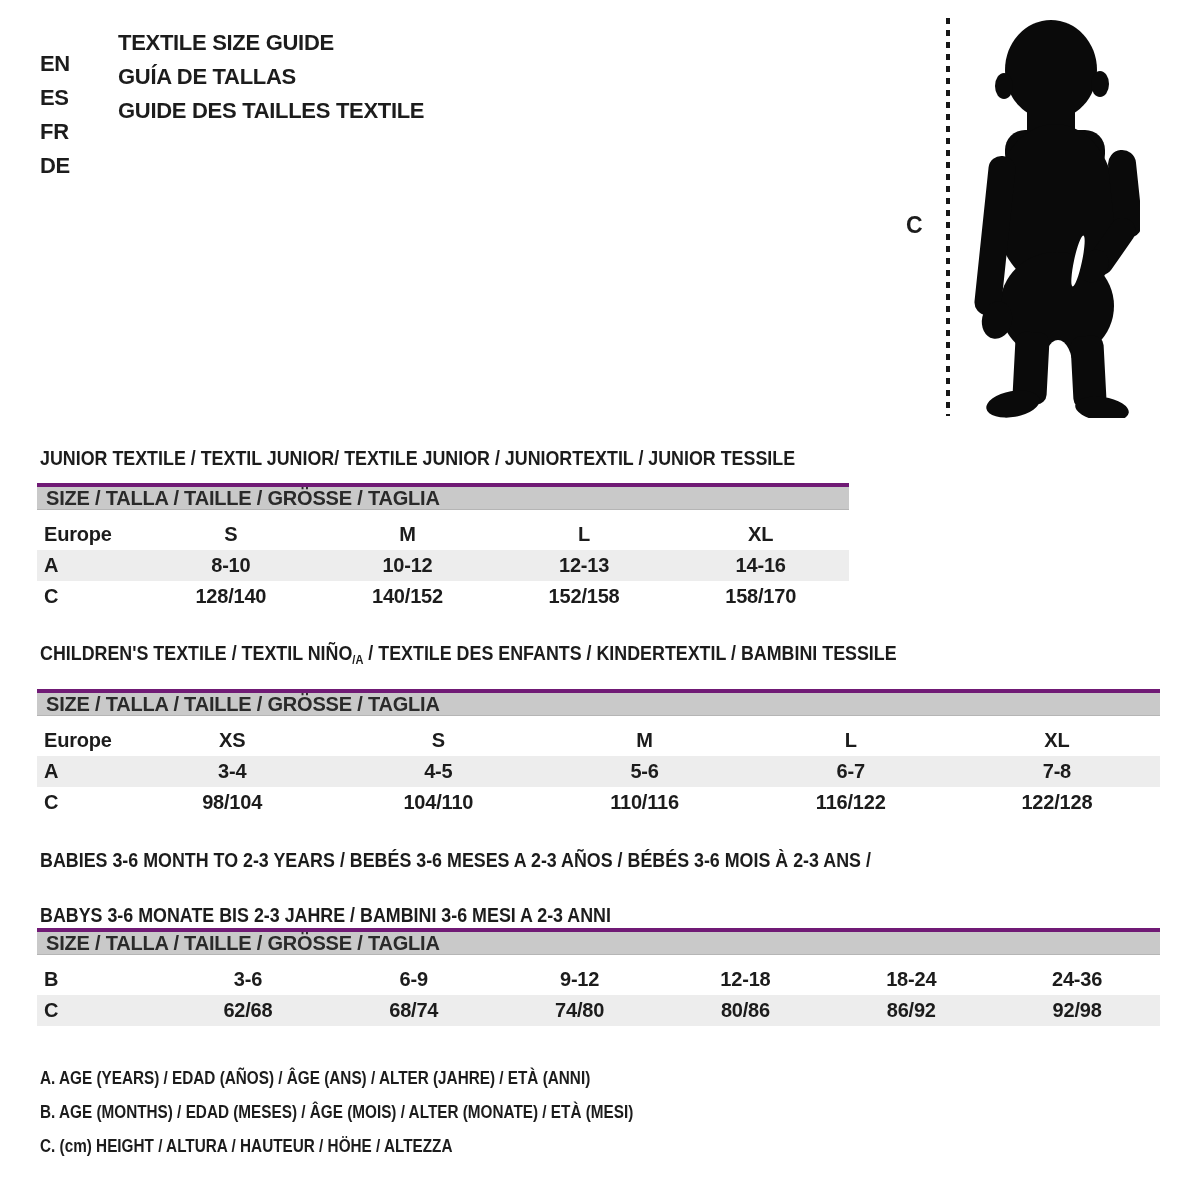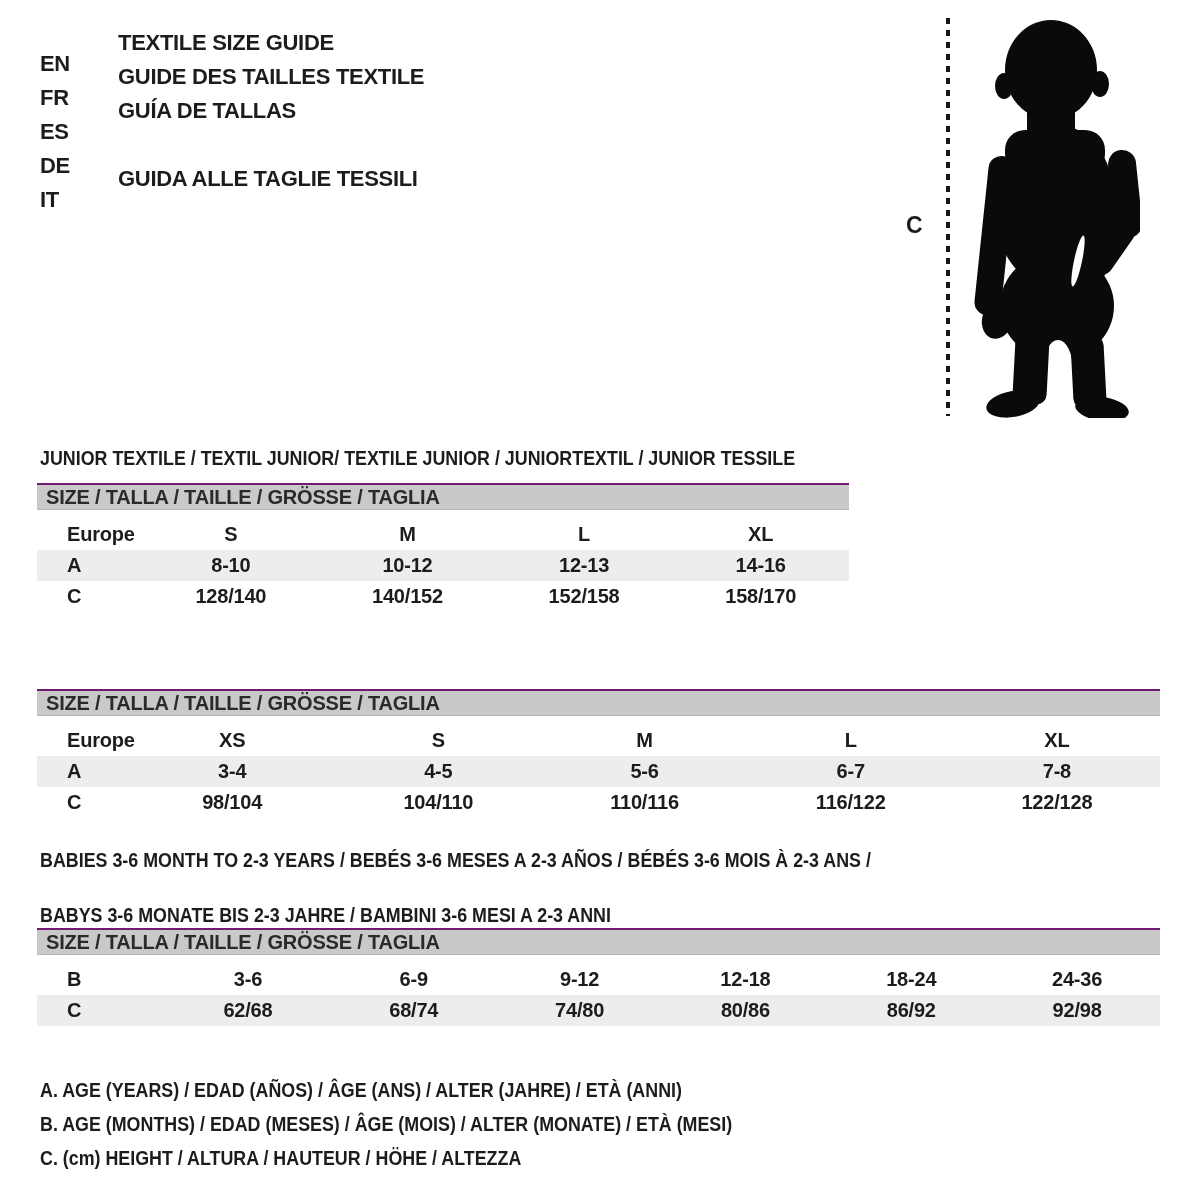--- a/index.html
+++ b/index.html
@@ -24,64 +24,60 @@
   .silhouette { position:absolute; left:960px; top:14px; }
   
   .sec-title { position:absolute; left:40px; white-space:nowrap;
                font-weight:700; font-size:21px; }
   .cx { display:inline-block; transform:scaleX(0.85); transform-origin:0 50%;
         white-space:nowrap; }
   .sec-title sub { font-size:13px; vertical-align:-4px; }
   
   .sizetable { position:absolute; left:37px; }
   .band { height:27px; background:#c9c9c9;
-          border-top:2px solid #701a75; border-bottom:1px solid #b5b5b5;
+          border-top:4px solid #701a75; border-bottom:1px solid #b5b5b5;
           display:flex; align-items:center; padding-left:9px;
           font-weight:700; font-size:20px; letter-spacing:-0.2px; color:#2a2a2a;
           box-sizing:border-box; }
   .trow { display:grid; height:31px; align-items:center;
           font-weight:700; font-size:20px; letter-spacing:-0.2px; }
   .trow.shaded { background:#ededed; }
-  .tlabel { text-align:left; padding-left:7px;margin-left:23px; }
+  .tlabel { text-align:left; padding-left:7px; }
   .tval { text-align:center; }
   .gap { height:9px; }
   .cols4 { grid-template-columns:13% repeat(4,1fr); }
   .cols5 { grid-template-columns:8.2% repeat(5,1fr); }
   .cols6 { grid-template-columns:11.4% repeat(6,1fr); }
   .w-junior { width:812px; }
   .w-full { width:1123px; }
   
   .legend { position:absolute; left:40px; top:1068px; }
-  .legend-row { height:34px; display:flex; align-items:flex-end;
-                font-weight:700; font-size:21px; }
+  .legend-row { height:34px; display:flex; align-items:flex-start;
+                font-weight:700; font-size:18px; }
 </style>
 </head>
 <body>
 
 <div id="canvas">
 
   <div class="langs">
     <div class="lang-row">
       <span class="lang-code">EN</span>
       <span class="lang-label">TEXTILE SIZE GUIDE</span>
     </div>
     <div class="lang-row">
+      <span class="lang-code">ES</span>
+      <span class="lang-label">GUÍA DE TALLAS</span>
+    </div>
+    <div class="lang-row">
       <span class="lang-code">FR</span>
       <span class="lang-label">GUIDE DES TAILLES TEXTILE</span>
     </div>
     <div class="lang-row">
-      <span class="lang-code">ES</span>
-      <span class="lang-label">GUÍA DE TALLAS</span>
-    </div>
-    <div class="lang-row">
       <span class="lang-code">DE</span>
-    </div>
-    <div class="lang-row">
-      <span class="lang-code">IT</span>
-      <span class="lang-label">GUIDA ALLE TAGLIE TESSILI</span>
     </div>
   </div>
 
   <div class="measure-line"></div>
   <div class="measure-c">C</div>
   <svg class="silhouette" width="180" height="404" viewBox="0 0 178 404" aria-hidden="true">
     <g fill="#0a0a0a">
       <ellipse cx="90" cy="56" rx="46" ry="50"></ellipse>
       <ellipse cx="43" cy="72" rx="9" ry="13"></ellipse>
       <ellipse cx="139" cy="70" rx="9" ry="13"></ellipse>
@@ -129,20 +125,23 @@
     </div>
     <div class="trow cols4">
       <span class="tlabel">C</span>
       <span class="tval">128/140</span>
       <span class="tval">140/152</span>
       <span class="tval">152/158</span>
       <span class="tval">158/170</span>
     </div>
   </div>
 
+  <div class="sec-title" style="top:641px;">
+    <span class="cx"><span>CHILDREN'S TEXTILE / TEXTIL NIÑO</span><sub>/A</sub><span> / TEXTILE DES ENFANTS / KINDERTEXTIL / BAMBINI TESSILE</span></span>
+  </div>
   <div class="sizetable w-full" style="top:689px;">
     <div class="band">
       <span>SIZE / TALLA / TAILLE / GRÖSSE / TAGLIA</span>
     </div>
     <div class="gap"></div>
     <div class="trow cols5">
       <span class="tlabel">Europe</span>
       <span class="tval">XS</span>
       <span class="tval">S</span>
       <span class="tval">M</span>

